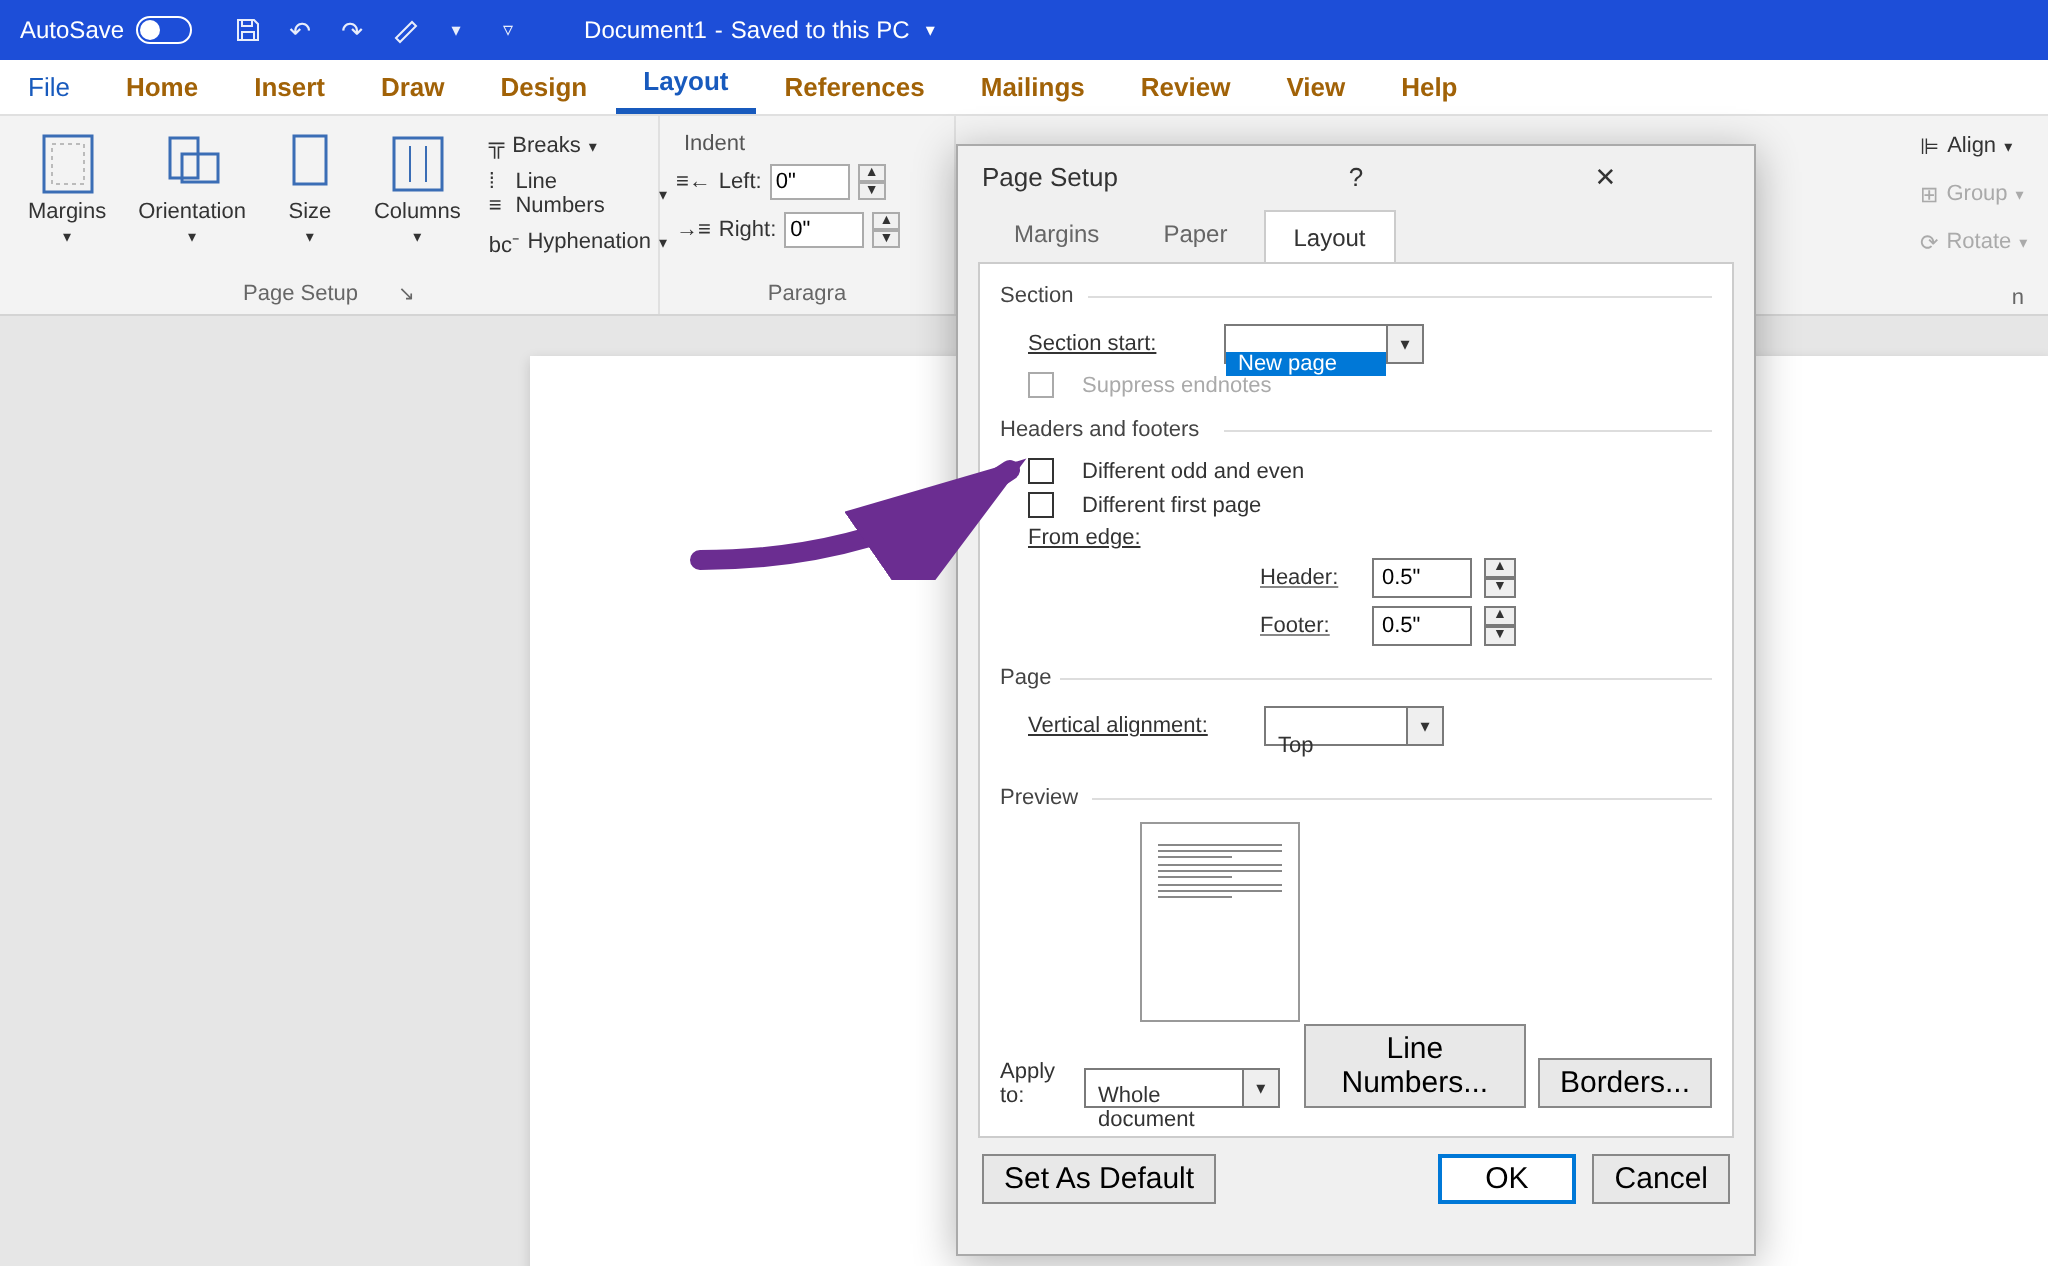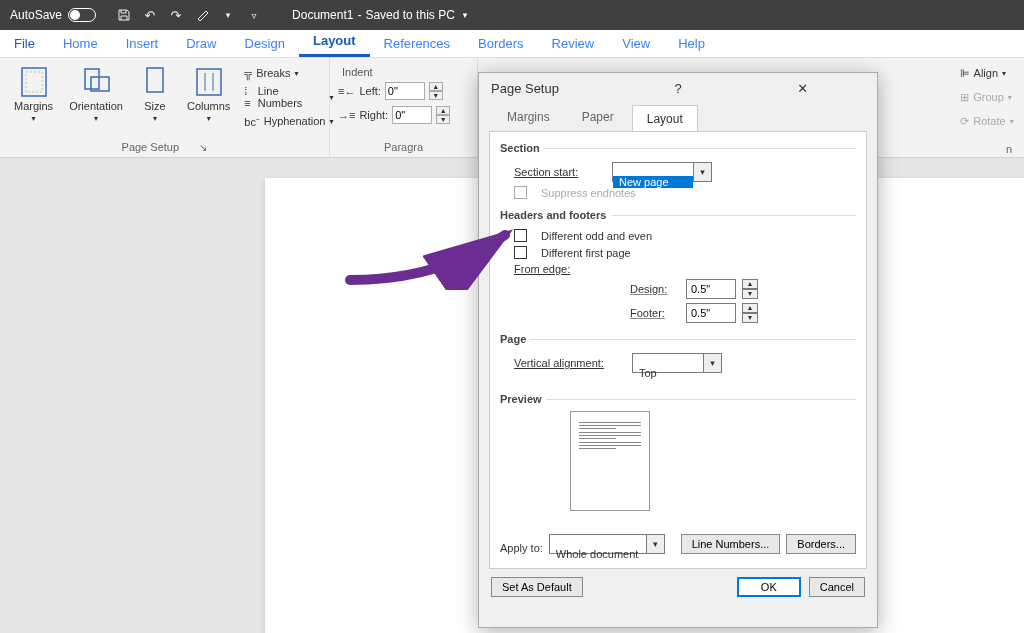--- a/index.html
+++ b/index.html
@@ -1,32 +1,32 @@
 <!DOCTYPE html>
 <html><head>
 <meta charset="utf-8">
 <style>
 * { box-sizing: border-box; margin: 0; padding: 0; font-family: 'Segoe UI', Tahoma, sans-serif; }
 body { width: 1024px; height: 633px; overflow: hidden; background: #e6e6e6; position: relative; }
 
 
-.title-bar { height: 30px; background: #404040; display: flex; align-items: center; color: #fff; font-size: 12px; }
+.title-bar { height: 30px; background: #1d4ed8; display: flex; align-items: center; color: #fff; font-size: 12px; }
 .autosave { display: flex; align-items: center; gap: 6px; padding: 0 10px; }
 .toggle { width: 28px; height: 14px; border: 1px solid #fff; border-radius: 7px; display: flex; align-items: center; padding: 1px; }
 .toggle-knob { width: 10px; height: 10px; border-radius: 50%; background: #fff; }
 .qat { display: flex; gap: 10px; padding: 0 10px; align-items: center; }
 .qat-icon { width: 16px; height: 16px; opacity: 0.9; display: flex; align-items: center; justify-content: center; font-size: 13px; }
 .doc-title { padding: 0 20px; display: flex; align-items: center; gap: 4px; }
 .search-box { margin-left: 30px; background: #2b6dc4; height: 24px; width: 360px; display: flex; align-items: center; padding: 0 10px; border-radius: 2px; gap: 8px; }
 .search-box input { background: transparent; border: none; color: #fff; font-size: 12px; outline: none; flex: 1; }
 .search-box input::placeholder { color: #cbdcf0; }
 
 
 .tab-strip { height: 28px; background: #fff; display: flex; align-items: flex-end; border-bottom: 1px solid #e0e0e0; }
-.tab { padding: 6px 14px; font-size: 13px; color: #3b82f6; cursor: pointer; }
+.tab { padding: 6px 14px; font-size: 13px; color: #a16207; cursor: pointer; font-weight: bold; }
 .tab.file { color: #185abd; font-weight: 400; }
 .tab.active { border-bottom: 3px solid #185abd; color: #185abd; font-weight: 600; }
 
 
 .ribbon { height: 100px; background: #f3f3f3; display: flex; border-bottom: 1px solid #d4d4d4; }
 .ribbon-group { border-right: 1px solid #e0e0e0; padding: 4px 8px 2px 8px; display: flex; flex-direction: column; }
 .ribbon-group-body { display: flex; align-items: flex-start; gap: 4px; flex: 1; }
 .ribbon-group-label { text-align: center; font-size: 11px; color: #666; padding: 2px 0; display: flex; justify-content: center; align-items: center; gap: 20px; }
 .big-btn { display: flex; flex-direction: column; align-items: center; justify-content: center; padding: 4px 6px; cursor: pointer; font-size: 11px; color: #333; gap: 2px; }
 .big-btn .icn { width: 32px; height: 32px; display: flex; align-items: center; justify-content: center; }
@@ -46,21 +46,21 @@
 .dialog { position: absolute; left: 478px; top: 72px; width: 400px; height: 556px; background: #f0f0f0; border: 1px solid #aaa; box-shadow: 0 4px 20px rgba(0,0,0,0.3); font-size: 12px; color: #333; }
 .dlg-title { display: flex; align-items: center; padding: 8px 12px; }
 .dlg-title span { flex: 1; font-size: 13px; }
 .dlg-help, .dlg-close { width: 24px; text-align: center; font-size: 13px; cursor: pointer; }
 .dlg-close { font-size: 16px; font-weight: 300; }
 .dlg-tabs { display: flex; padding: 0 14px; gap: 4px; }
 .dlg-tab { padding: 6px 14px; font-size: 12px; cursor: pointer; background: #f0f0f0; color: #666; }
 .dlg-tab.active { background: #fff; border: 1px solid #ccc; border-bottom: none; color: #333; position: relative; top: 1px; }
 .dlg-body { background: #fff; margin: 0 10px; border: 1px solid #ccc; padding: 10px; height: 438px; overflow: hidden; position: relative;}
 .dlg-section { margin-bottom: 8px; }
-.dlg-section-title { font-size: 11px; color: #444; position: relative; margin-bottom: 6px; font-weight: bold; }
+.dlg-section-title { font-size: 11px; color: #444; position: relative; margin-bottom: 6px; }
 .dlg-section-title::after { content: ''; position: absolute; left: var(--tw, 50px); right: 0; top: 50%; height: 1px; background: #ddd; }
 .field-row { display: flex; align-items: center; gap: 8px; padding: 2px 0 2px 14px; font-size: 11px; }
 .field-row label { min-width: 90px; text-decoration: underline; }
 .dropdown { display: flex; align-items: center; border: 1px solid #7a7a7a; height: 20px; font-size: 11px; background: #fff; }
 .dropdown.highlighted .dd-val { background: #0078d7; color: #fff; }
 .dd-val { flex: 1; padding: 0 6px; margin-top: 20px; }
 .dd-arrow { width: 18px; text-align: center; border-left: 1px solid #7a7a7a; font-size: 9px; background: #efefef; height: 100%; display: flex; align-items: center; justify-content: center;}
 .chk { width: 13px; height: 13px; border: 1px solid #333; display: inline-block; margin-right: 6px; vertical-align: middle; }
 .chk.disabled { border-color: #aaa; }
 .label-disabled { color: #aaa; }
@@ -68,21 +68,21 @@
 .measure-row label { width: 50px; text-decoration: underline; text-decoration-color: #888; }
 .num-input { width: 50px; height: 20px; border: 1px solid #7a7a7a; padding: 0 4px; font-size: 11px; }
 .ud-spinner { display: flex; flex-direction: column; }
 .ud-spinner div { width: 16px; height: 10px; border: 1px solid #7a7a7a; font-size: 7px; text-align: center; line-height: 8px; cursor: pointer; background: #efefef;}
 .preview-box { width: 80px; height: 100px; border: 1px solid #999; margin: 6px 0 0 70px; padding: 10px 8px; background: #fff; display: flex; flex-direction: column; gap: 3px;}
 .preview-line { height: 1px; background: #888; }
 .preview-line.short { width: 60%; }
 .preview-block { display: flex; flex-direction: column; gap: 2px; }
 
 .apply-row { display: flex; align-items: flex-end; gap: 6px; padding: 6px 0; font-size: 11px; position: absolute; bottom: 8px; left: 10px; right: 10px;}
-.dlg-btn { border: 1px solid #888; background: #e8e8e8; padding: 3px 10px; font-size: 11px; cursor: pointer; }
+.dlg-btn { border: 1px solid #888; background: #e8e8e8; padding: 3px 10px; font-size: 15px; cursor: pointer; }
 .dlg-btn.primary { border: 2px solid #0078d7; background: #fff; padding: 2px 22px; }
 .dlg-footer { display: flex; align-items: center; padding: 8px 12px; gap: 8px; }
 .dlg-footer .spacer { flex: 1; }
 
 
 .arrow { position: absolute; left: 340px; top: 220px; width: 180px; height: 70px; pointer-events: none; }
 
 
 .i-margins, .i-orient, .i-size, .i-columns { stroke: #3a6db5; fill: none; stroke-width: 1.5; }
 </style>
@@ -121,21 +121,21 @@
 </div>
 
 <div class="tab-strip">
   <div class="tab file">File</div>
   <div class="tab">Home</div>
   <div class="tab">Insert</div>
   <div class="tab">Draw</div>
   <div class="tab">Design</div>
   <div class="tab active">Layout</div>
   <div class="tab">References</div>
-  <div class="tab">Borders</div>
+  <div class="tab">Mailings</div>
   <div class="tab">Review</div>
   <div class="tab">View</div>
   <div class="tab">Help</div>
 </div>
 
 <div class="ribbon">
 
   <div class="ribbon-group" style="width:330px;">
     <div class="ribbon-group-body">
       <div class="big-btn">
@@ -292,21 +292,21 @@
         <span>Different odd and even</span>
       </div>
       <div class="field-row">
         <span class="chk"></span>
         <span>Different first page</span>
       </div>
       <div class="field-row">
         <label>From edge:</label>
       </div>
       <div class="measure-row">
-        <label>Design:</label>
+        <label>Header:</label>
         <input class="num-input" value="0.5&quot;" style="">
         <div class="ud-spinner">
             <div>▲</div>
             <div>▼</div>
           </div>
       </div>
       <div class="measure-row">
         <label>Footer:</label>
         <input class="num-input" value="0.5&quot;" style="">
         <div class="ud-spinner">

